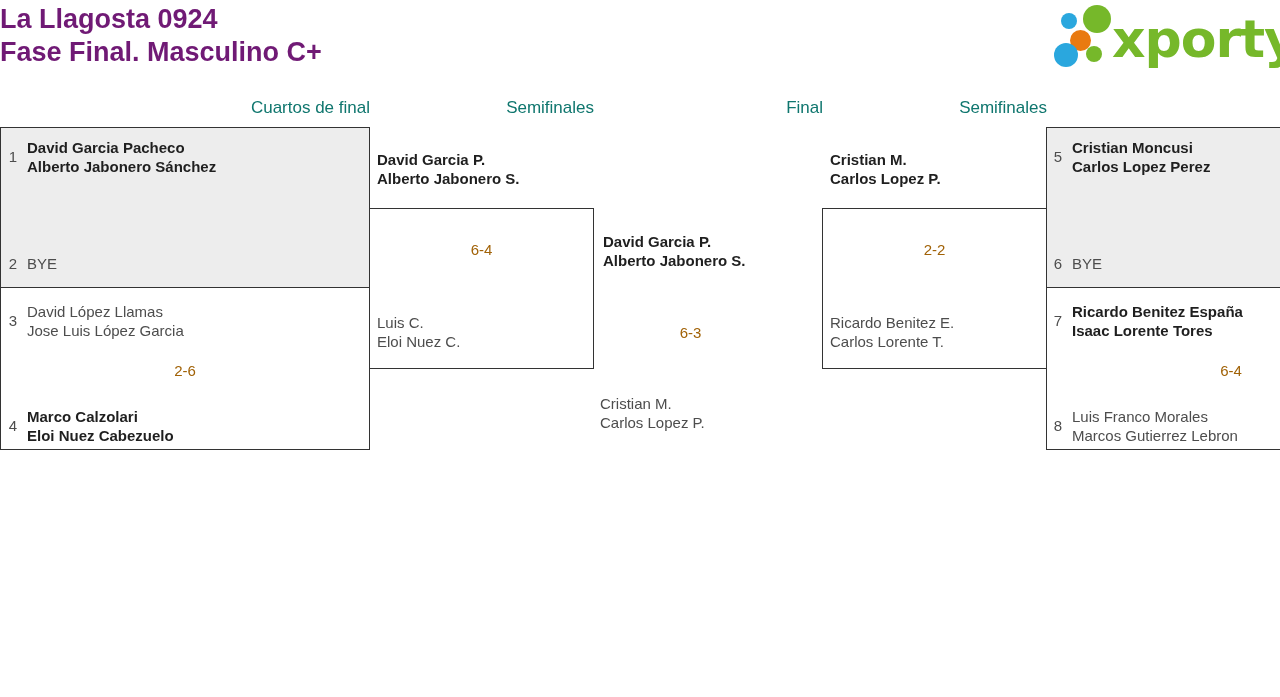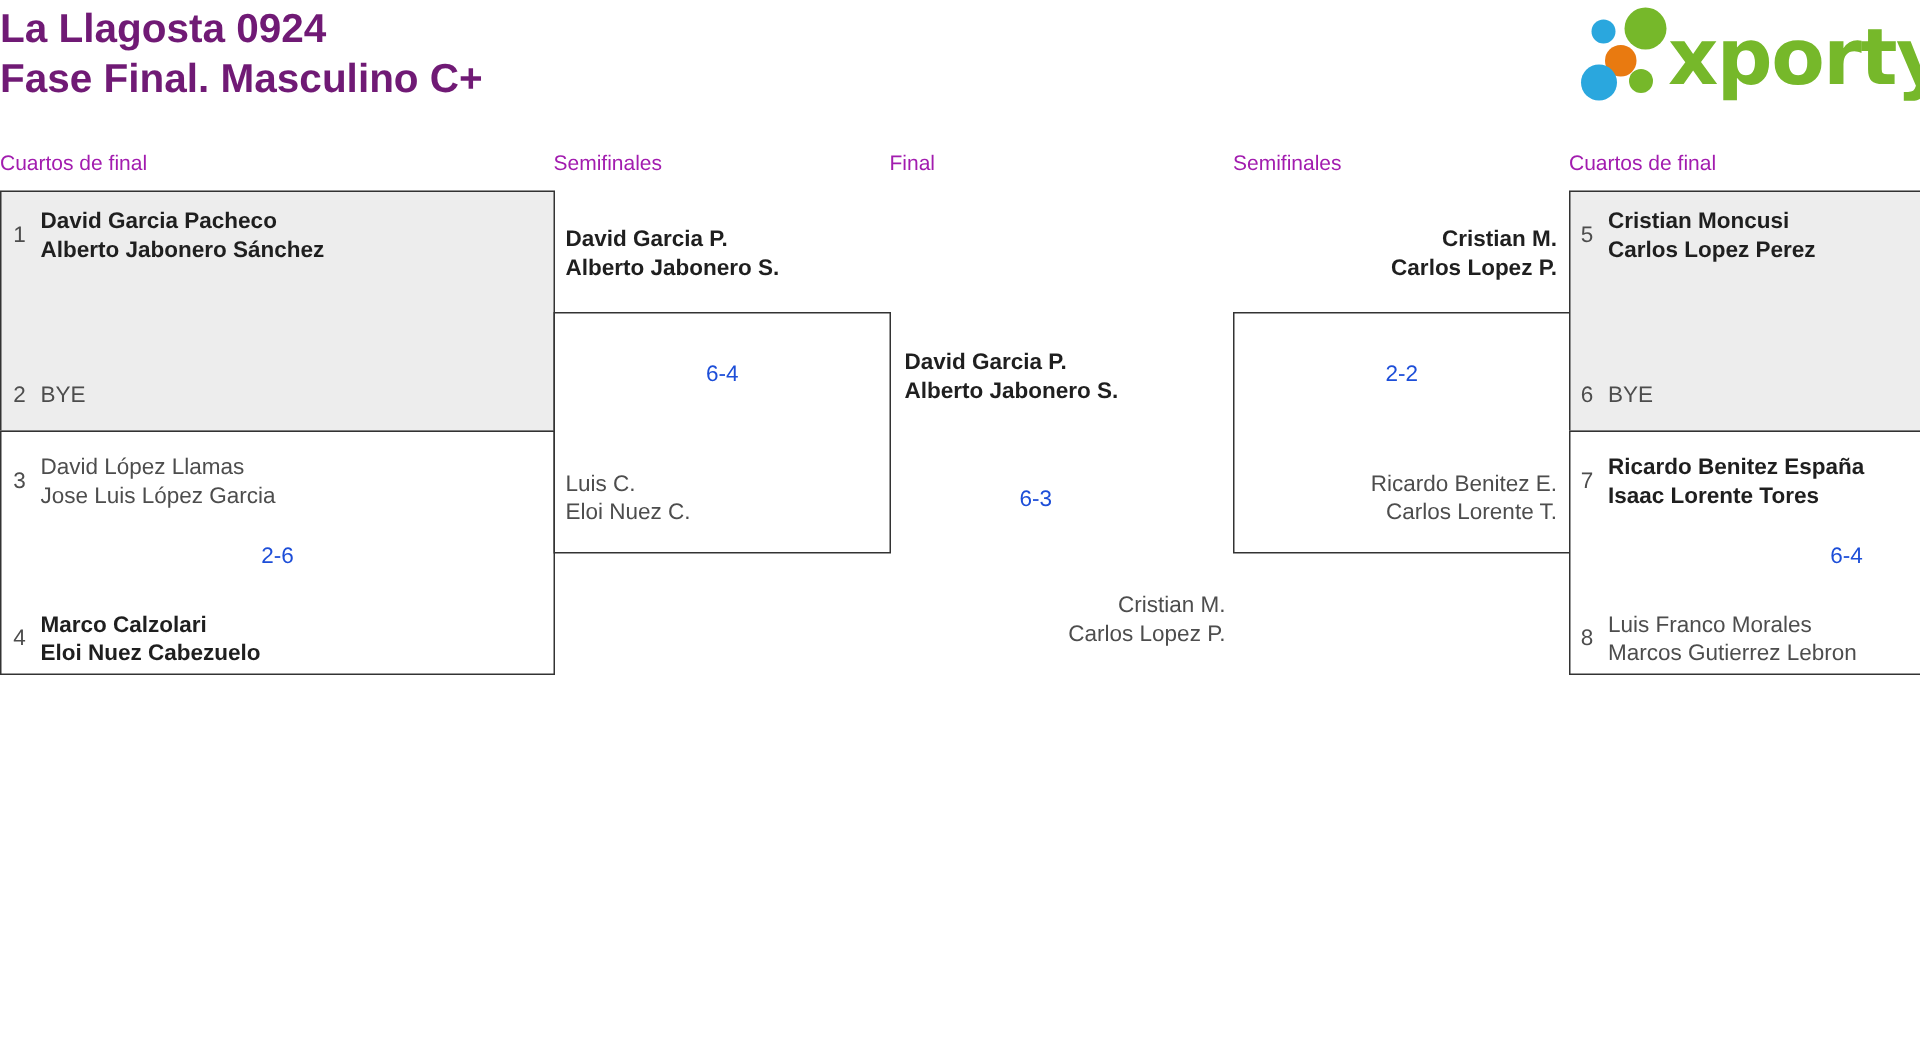--- a/index.html
+++ b/index.html
@@ -14,42 +14,42 @@
   .logo{left:1048px;top:0;width:232px;height:80px;}
   .dot{position:absolute;border-radius:50%;}
   .dot-blue-sm{left:13px;top:13px;width:16px;height:16px;}
   .dot-green-lg{left:35px;top:5px;width:28px;height:28px;}
   .dot-orange{left:22px;top:30px;width:21px;height:21px;}
   .dot-blue-lg{left:6px;top:43px;width:24px;height:24px;}
   .dot-green-sm{left:38px;top:46px;width:16px;height:16px;}
   .logo-text{position:absolute;left:64px;top:13px;font-size:52px;line-height:1;
     font-weight:700;letter-spacing:-1px;font-family:"DejaVu Sans",sans-serif;}
   
-  .colhead{top:97px;text-align:left;font-size:14px;line-height:22px;font-weight:500;color:#a21caf;}
+  .colhead{top:97px;text-align:right;font-size:17px;line-height:22px;font-weight:500;color:#0f766e;}
   .ch1{left:0;width:370px;}
   .ch2{left:369px;width:225px;}
   .ch3{left:593px;width:230px;}
   .ch4{left:822px;width:225px;}
   .ch5{left:1046px;width:370px;}
   
   .box{position:absolute;box-sizing:border-box;border:1px solid #333;background:#fff;}
   .box.grey{background:#ededed;}
   .b-qf1{left:0;top:127px;width:370px;height:161px;}
   .b-qf2{left:0;top:287px;width:370px;height:163px;}
   .b-sf1{left:369px;top:208px;width:225px;height:161px;background:transparent;}
   .b-sf2{left:822px;top:208px;width:225px;height:161px;background:transparent;}
   .b-qf3{left:1046px;top:127px;width:370px;height:161px;}
   .b-qf4{left:1046px;top:287px;width:370px;height:163px;}
   
   .team{font-size:15px;line-height:19px;white-space:nowrap;}
   .winner{font-weight:700;color:#1f1f1f;}
   .loser{font-weight:400;color:#4d4d4d;}
-  .right{text-align:right;}
+  .right{}
   .seed{width:14px;text-align:center;font-size:15px;line-height:19px;color:#4d4d4d;}
-  .score{text-align:center;font-size:15px;line-height:19px;color:#1d4ed8;}
+  .score{text-align:center;font-size:15px;line-height:19px;color:#a16207;}
 </style>
 </head>
 <body>
 
 <div class="abs title">
   <div>La Llagosta 0924</div>
   <div>Fase Final. Masculino C+</div>
 </div>
 
 <div class="abs logo">

